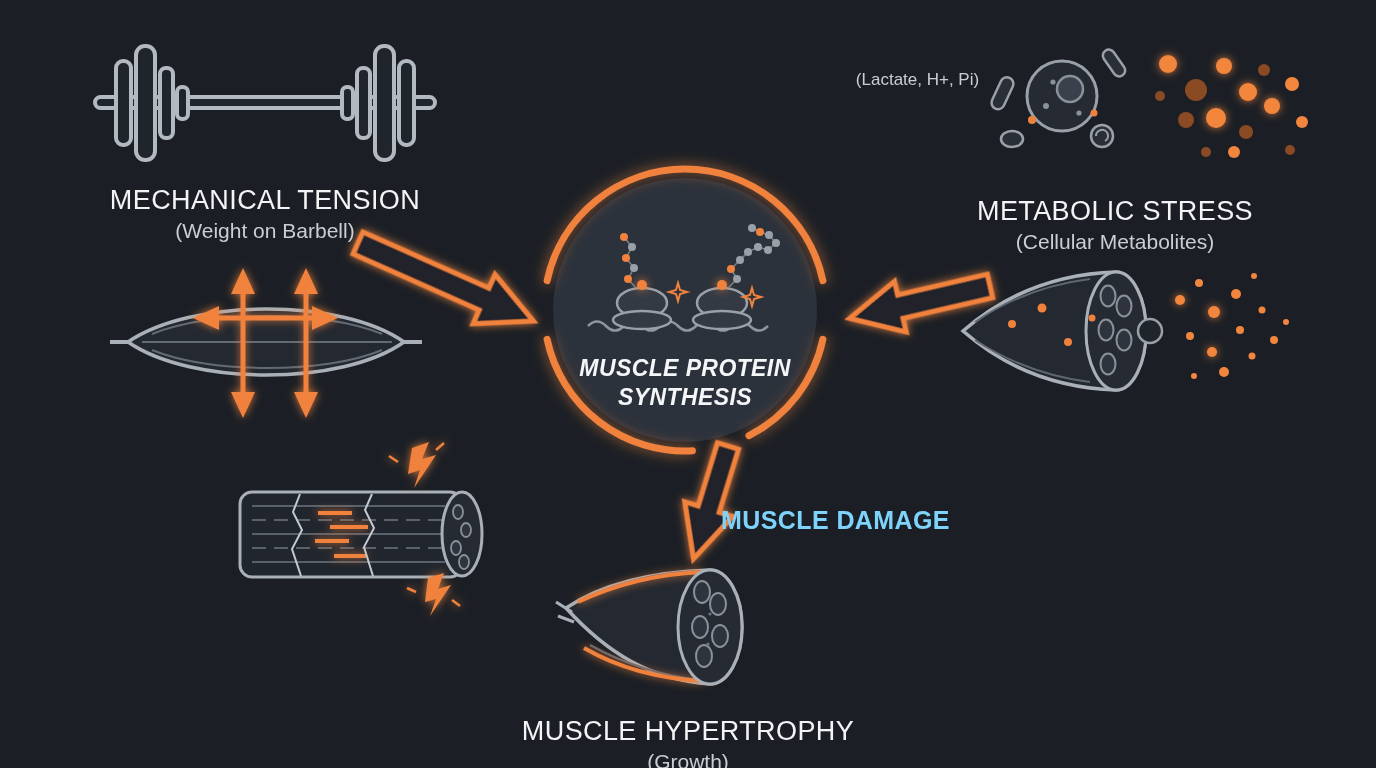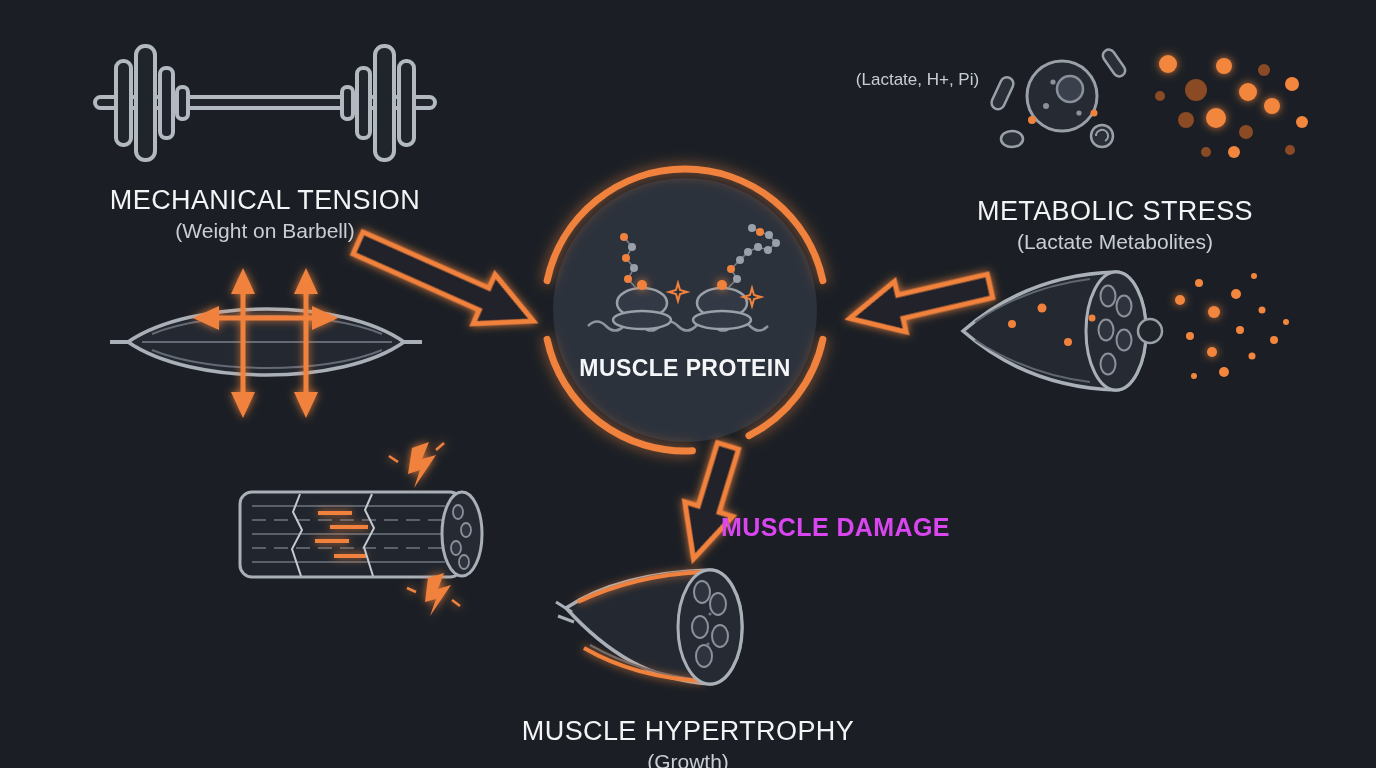--- a/index.html
+++ b/index.html
@@ -4,21 +4,21 @@
 <style>
   html,body{margin:0;padding:0;background:#101318;}
   .stage{
     position:relative;width:1376px;height:768px;overflow:hidden;
     background:#1b1f25;
     font-family:"Liberation Sans", sans-serif;
   }
   .stage svg{position:absolute;left:0;top:0;}
   .label{position:absolute;text-align:center;pointer-events:none;}
   .t-big{font-weight:400;font-size:27px;color:#f3f4f6;letter-spacing:.4px;line-height:1.1;}
-  .t-mid{font-weight:700;font-size:25px;color:#d946ef;letter-spacing:.4px;line-height:1.1;margin-top:7px;}
+  .t-mid{font-weight:700;font-size:25px;color:#7dd3fc;letter-spacing:.4px;line-height:1.1;}
   .t-sm {font-weight:700;font-size:19px;color:#f3f4f6;letter-spacing:.4px;line-height:1.15;}
   .t-sub{font-weight:400;font-size:21px;color:#c9ced5;margin-top:3px;line-height:1.15;}
   .t-sub-sm{font-weight:400;font-size:17px;color:#c9ced5;margin-top:2px;}
   .t-center{font-weight:700;font-size:23px;color:#f5f6f8;letter-spacing:.4px;line-height:29px;}
 </style>
 </head>
 <body>
 
 <div class="stage">
 
@@ -227,25 +227,26 @@
     <div class="t-big">MECHANICAL TENSION</div>
     <div class="t-sub">(Weight on Barbell)</div>
   </div>
 
   <div class="label" style="left:805px;top:68px;width:225px;">
     <div class="t-sub-sm">(Lactate, H+, Pi)</div>
   </div>
 
   <div class="label" style="left:935px;top:186px;width:360px;margin-top:11px;">
     <div class="t-big">METABOLIC STRESS</div>
-    <div class="t-sub">(Lactate Metabolites)</div>
-  </div>
-
-  <div class="label" style="left:553px;top:354px;width:264px;">
+    <div class="t-sub">(Cellular Metabolites)</div>
+  </div>
+
+  <div class="label" style="left:553px;top:354px;width:264px;font-style:italic;">
     <div class="t-center">MUSCLE PROTEIN</div>
+    <div class="t-center">SYNTHESIS</div>
   </div>
 
   <div class="label" style="left:688px;top:507px;width:295px;">
     <div class="t-mid">MUSCLE DAMAGE</div>
   </div>
 
   <div class="label" style="left:500px;top:694px;width:376px;margin-top:23px;">
     <div class="t-big">MUSCLE HYPERTROPHY</div>
     <div class="t-sub">(Growth)</div>
   </div>

